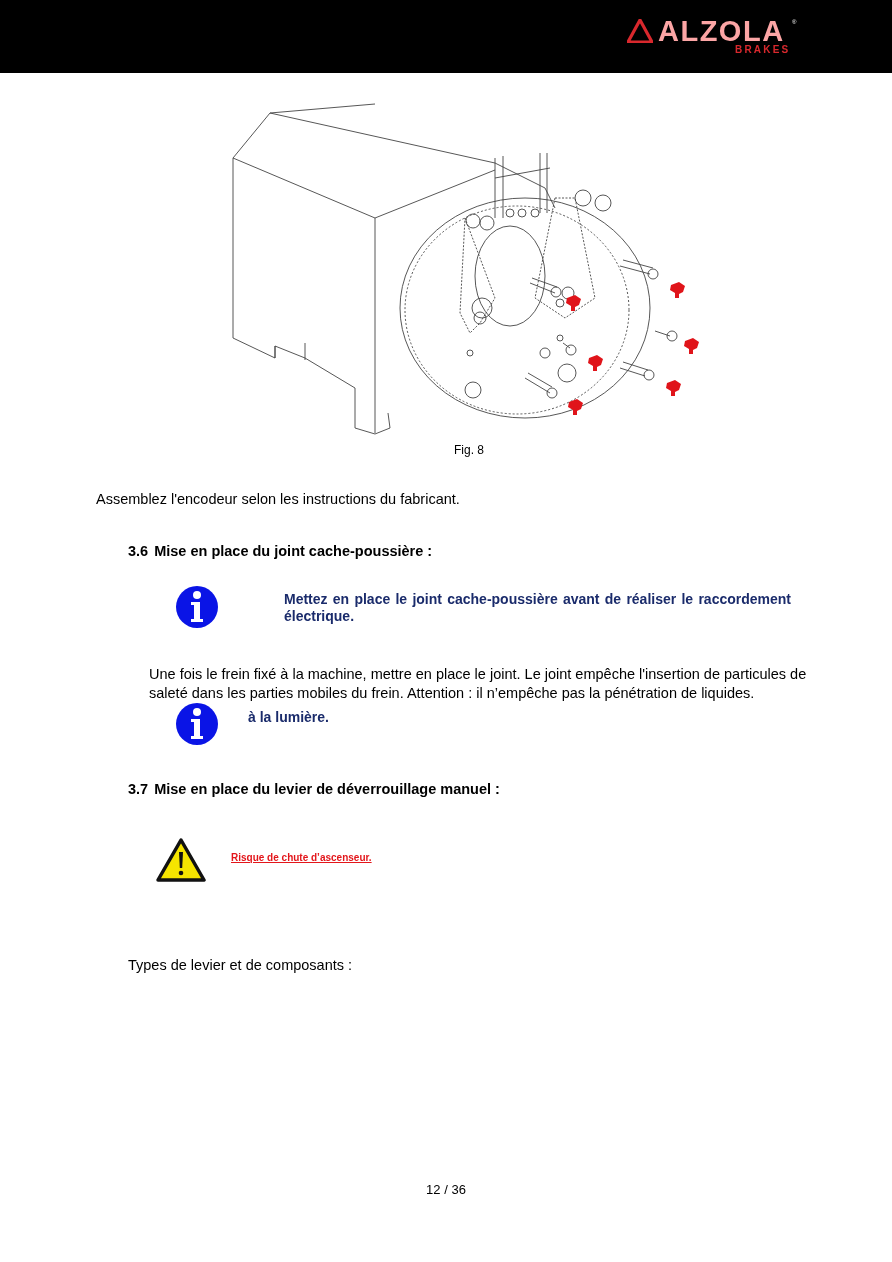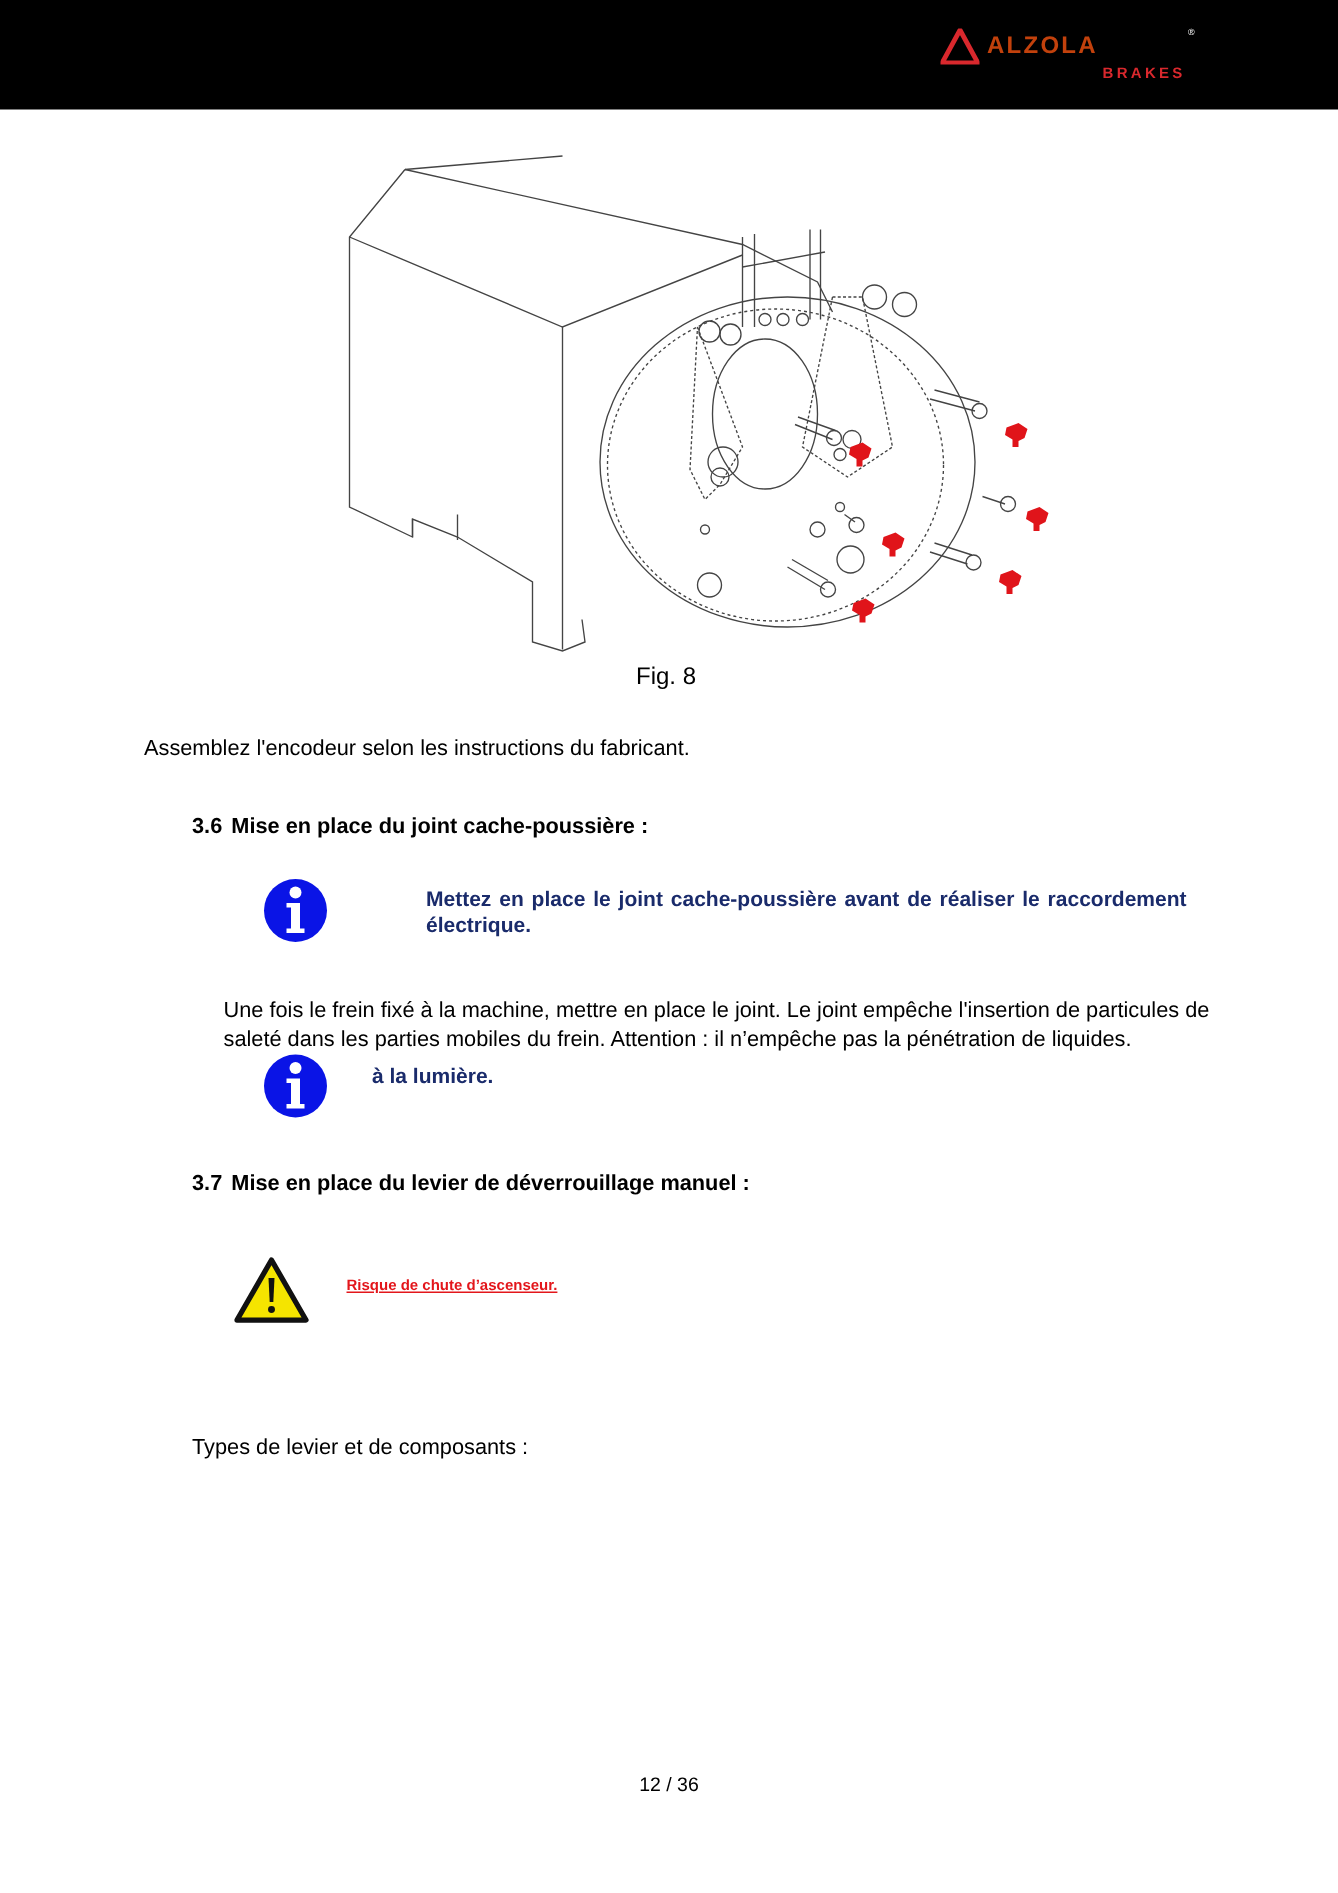--- a/index.html
+++ b/index.html
@@ -6,30 +6,30 @@
   body {
     width: 892px; height: 1262px; background: #ffffff; position: relative; overflow: hidden;
     font-family: "Liberation Sans", sans-serif; color: #000;
   }
   .header {
     position: absolute; left: 0; top: 0; width: 892px; height: 73px; background: #000;
   }
   .logo { position: absolute; left: 627px; top: 17px; width: 175px; height: 42px; }
   .logo .tri { position: absolute; left: 0; top: 2px; }
   .logo .name {
-    position: absolute; left: 31px; top: 0; color: #c2410c; font-weight: bold;
-    font-size: 16px; letter-spacing: 1.5px; line-height: 28px;
+    position: absolute; left: 31px; top: 0; color: #fca5a5; font-weight: bold;
+    font-size: 29px; letter-spacing: 1.5px; line-height: 28px;
   }
   .logo .reg { position: absolute; left: 165px; top: 2px; color: #fff; font-size: 6px; }
   .logo .sub {
     position: absolute; left: 108px; top: 27px; color: #d9282d; font-size: 10px;
     letter-spacing: 2.2px; font-weight: bold;
   }
   .figure { position: absolute; left: 225px; top: 98px; width: 495px; height: 342px; }
-  .fig-caption { position: absolute; left: 424px; top: 443px; font-size: 16px; }
+  .fig-caption { position: absolute; left: 454px; top: 443px; font-size: 12px; }
   .para { position: absolute; font-size: 14.5px; line-height: 19px; margin-top: 16px; }
   .h3 { position: absolute; font-size: 14.5px; font-weight: bold; }
   .h3 .num { margin-right: 6px; }
   .note {
     position: absolute; color: #1a2b6b; font-weight: bold; font-size: 14px; line-height: 17px;
   }
   .justify { text-align: justify; text-align-last: left; margin-left: 36px; }
   .info-icon { position: absolute; width: 44px; height: 44px; }
   .warn-icon { position: absolute; width: 50px; height: 46px; }
   .warn-text { position: absolute; color: #e3161b; font-weight: bold; font-size: 10px; text-decoration: underline; }

